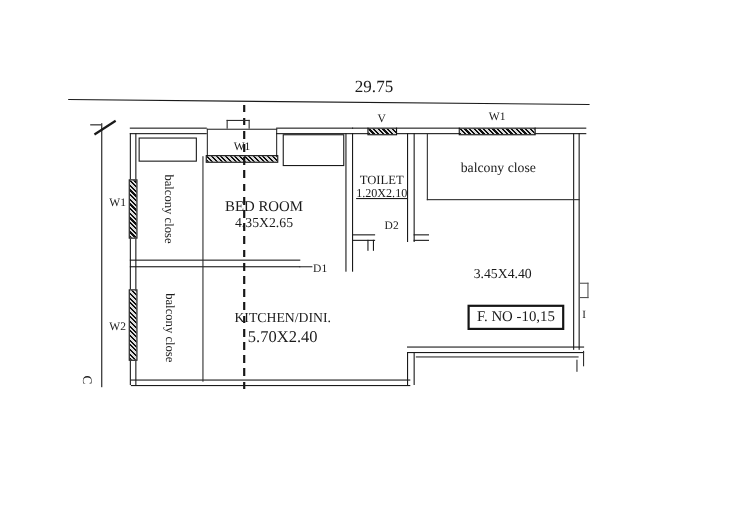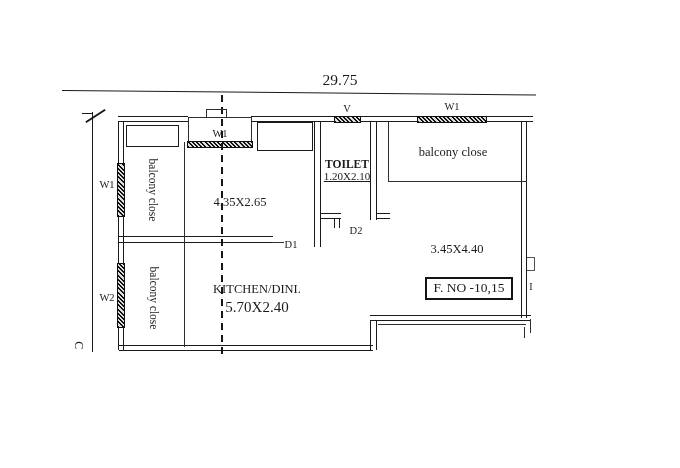--- a/index.html
+++ b/index.html
@@ -83,24 +83,25 @@
   <div class="abs lh thin" style="left:206px;top:109px;width:21px;"></div>
   <div class="abs lv thin" style="left:206px;top:109px;height:8px;"></div>
   <div class="abs lv thin" style="left:226px;top:109px;height:8px;"></div>
 
   <div class="abs txt" style="left:204px;top:128px;width:32px;font-size:10.5px;">W1</div>
   <div class="abs txt" style="left:339px;top:103px;width:16px;font-size:10.5px;">V</div>
   <div class="abs txt" style="left:437px;top:101px;width:30px;font-size:10.5px;">W1</div>
   <div class="abs txt" style="left:96px;top:179px;width:22px;font-size:10.5px;">W1</div>
   <div class="abs txt" style="left:96px;top:292px;width:22px;font-size:10.5px;">W2</div>
   <div class="abs txt" style="left:277px;top:239px;width:28px;font-size:10.5px;">D1</div>
-  <div class="abs txt" style="left:342px;top:225px;width:28px;font-size:10.5px;">D2</div>
+  <div class="abs txt" style="left:342px;top:200px;width:28px;font-size:10.5px;">D2</div>
 
+  <div class="abs txt" style="left:178px;top:181px;width:124px;font-size:13.5px;">BED ROOM</div>
   <div class="abs txt" style="left:178px;top:196px;width:124px;font-size:12.5px;">4.35X2.65</div>
-  <div class="abs txt" style="left:318px;top:158px;width:58px;font-size:11.5px;font-weight:bold;">TOILET</div>
+  <div class="abs txt" style="left:318px;top:158px;width:58px;font-size:11.5px;">TOILET</div>
   <div class="abs txt" style="left:314px;top:171px;width:66px;font-size:11px;text-decoration:underline;">1.20X2.10</div>
   <div class="abs txt" style="left:398px;top:146px;width:110px;font-size:12.5px;">balcony close</div>
   <div class="abs txt" style="left:398px;top:243px;width:118px;font-size:12.5px;">3.45X4.40</div>
   <div class="abs txt" style="left:198px;top:283px;width:118px;font-size:12.5px;">KITCHEN/DINI.</div>
   <div class="abs txt" style="left:210px;top:300px;width:94px;font-size:15px;">5.70X2.40</div>
   <div class="abs txt rot90" style="left:107px;top:183px;width:90px;height:14px;font-size:11.5px;">balcony close</div>
   <div class="abs txt rot90" style="left:108px;top:291px;width:90px;height:14px;font-size:11.5px;">balcony close</div>
 
   <div class="abs" id="fno-box" style="left:425px;top:277px;width:88px;height:23px;">
     <span class="txt" style="font-size:13.5px;">F. NO -10,15</span>

